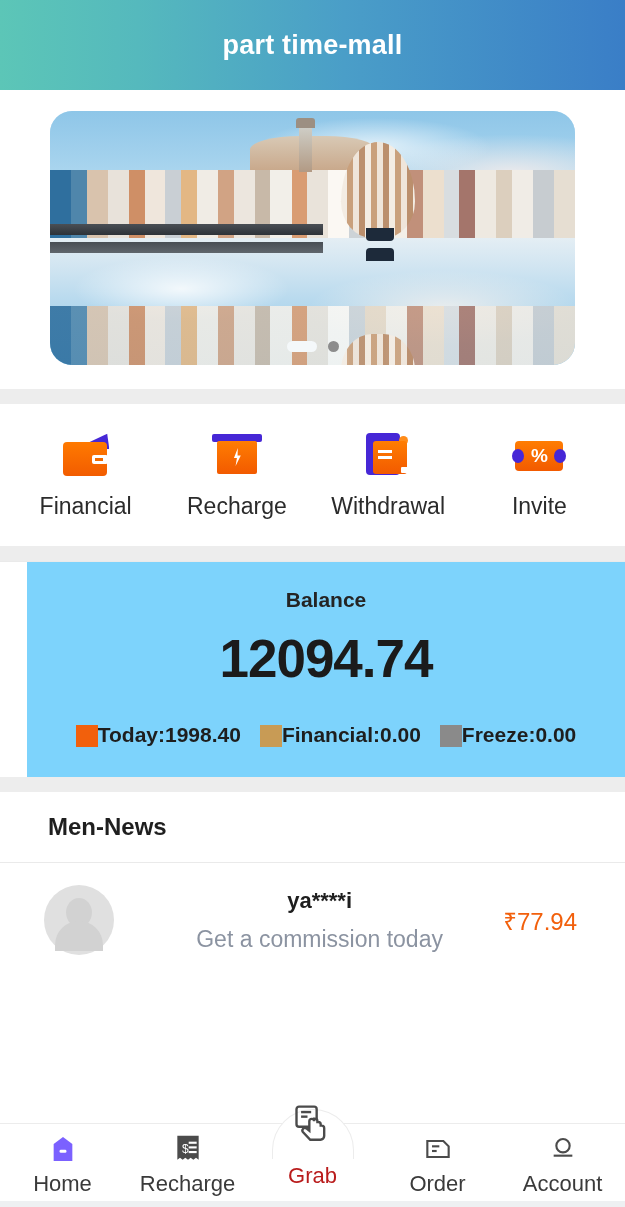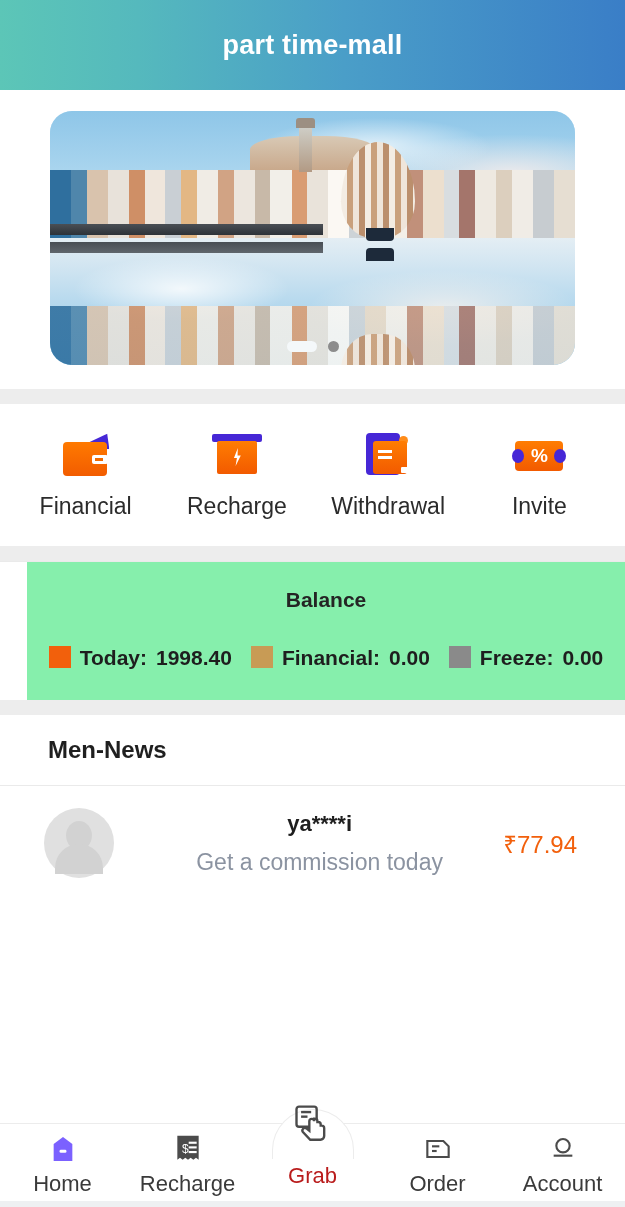--- a/index.html
+++ b/index.html
@@ -143,26 +143,26 @@
   .t-nl { position:absolute; left:0px; top:19px; width:12px; height:14px; background:#4627d6; border-radius:50%; }
   .t-nr { position:absolute; right:0px; top:19px; width:12px; height:14px; background:#4627d6; border-radius:50%; }
   .t-pct { position:absolute; left:0; right:0; top:15px; text-align:center;
     color:#fff; font-size:19px; font-weight:bold; line-height:22px; }
 
   
   .sect-title { padding:21px 48px; font-size:24px; font-weight:bold; color:#1f1f1f; background:#fff; }
   .hairline { height:1px; background:#eaeaea; }
 
   
-  .balance-box { background:#86efac; padding:26px 0 30px 0; text-align:center;margin-left:27px; }
+  .balance-box { background:#7dd3fc; padding:26px 0 30px 0; text-align:center;margin-left:27px; }
   .balance-label { font-size:21px; font-weight:bold; color:#242424; }
   .balance-value { margin-top:16px; font-size:53px; font-weight:bold; color:#1b1b1b; letter-spacing:-1px; }
   .legend { margin-top:34px; display:flex; align-items:center; justify-content:center; gap:0px;
     font-size:21px; font-weight:bold; color:#1e1e1e; }
-  .legend-item { display:flex; align-items:flex-start; gap:9px; }
+  .legend-item { display:flex; align-items:flex-end; }
   .legend-item + .legend-item { margin-left:19px; }
   .swatch { width:22px; height:22px; display:inline-block; }
 
   
   .news-row { display:flex; align-items:center; padding:22px 48px 22px 44px; background:#fff; }
   .avatar { width:70px; height:70px; border-radius:50%; background:#e0e0e0; position:relative; flex:none; }
   .avatar::before { content:""; position:absolute; left:50%; top:13px; width:26px; height:29px;
     transform:translateX(-50%); background:#d2d2d2; border-radius:50%; }
   .avatar::after { content:""; position:absolute; left:50%; bottom:4px; width:48px; height:30px;
     transform:translateX(-50%); background:#d2d2d2; border-radius:24px 24px 0 0; }
@@ -266,20 +266,21 @@
     </div>
 
   </div>
 
   <div class="band"></div>
 
   <div class="hairline"></div>
 
   <div class="balance-box">
     <div class="balance-label">Balance</div>
+    <div class="balance-value">12094.74</div>
     <div class="legend">
       <span class="legend-item">
         <i class="swatch" style="background:#f2600c"></i>
         <span>Today:</span>
         <span>1998.40</span>
       </span>
       <span class="legend-item">
         <i class="swatch" style="background:#c89b55"></i>
         <span>Financial:</span>
         <span>0.00</span>

